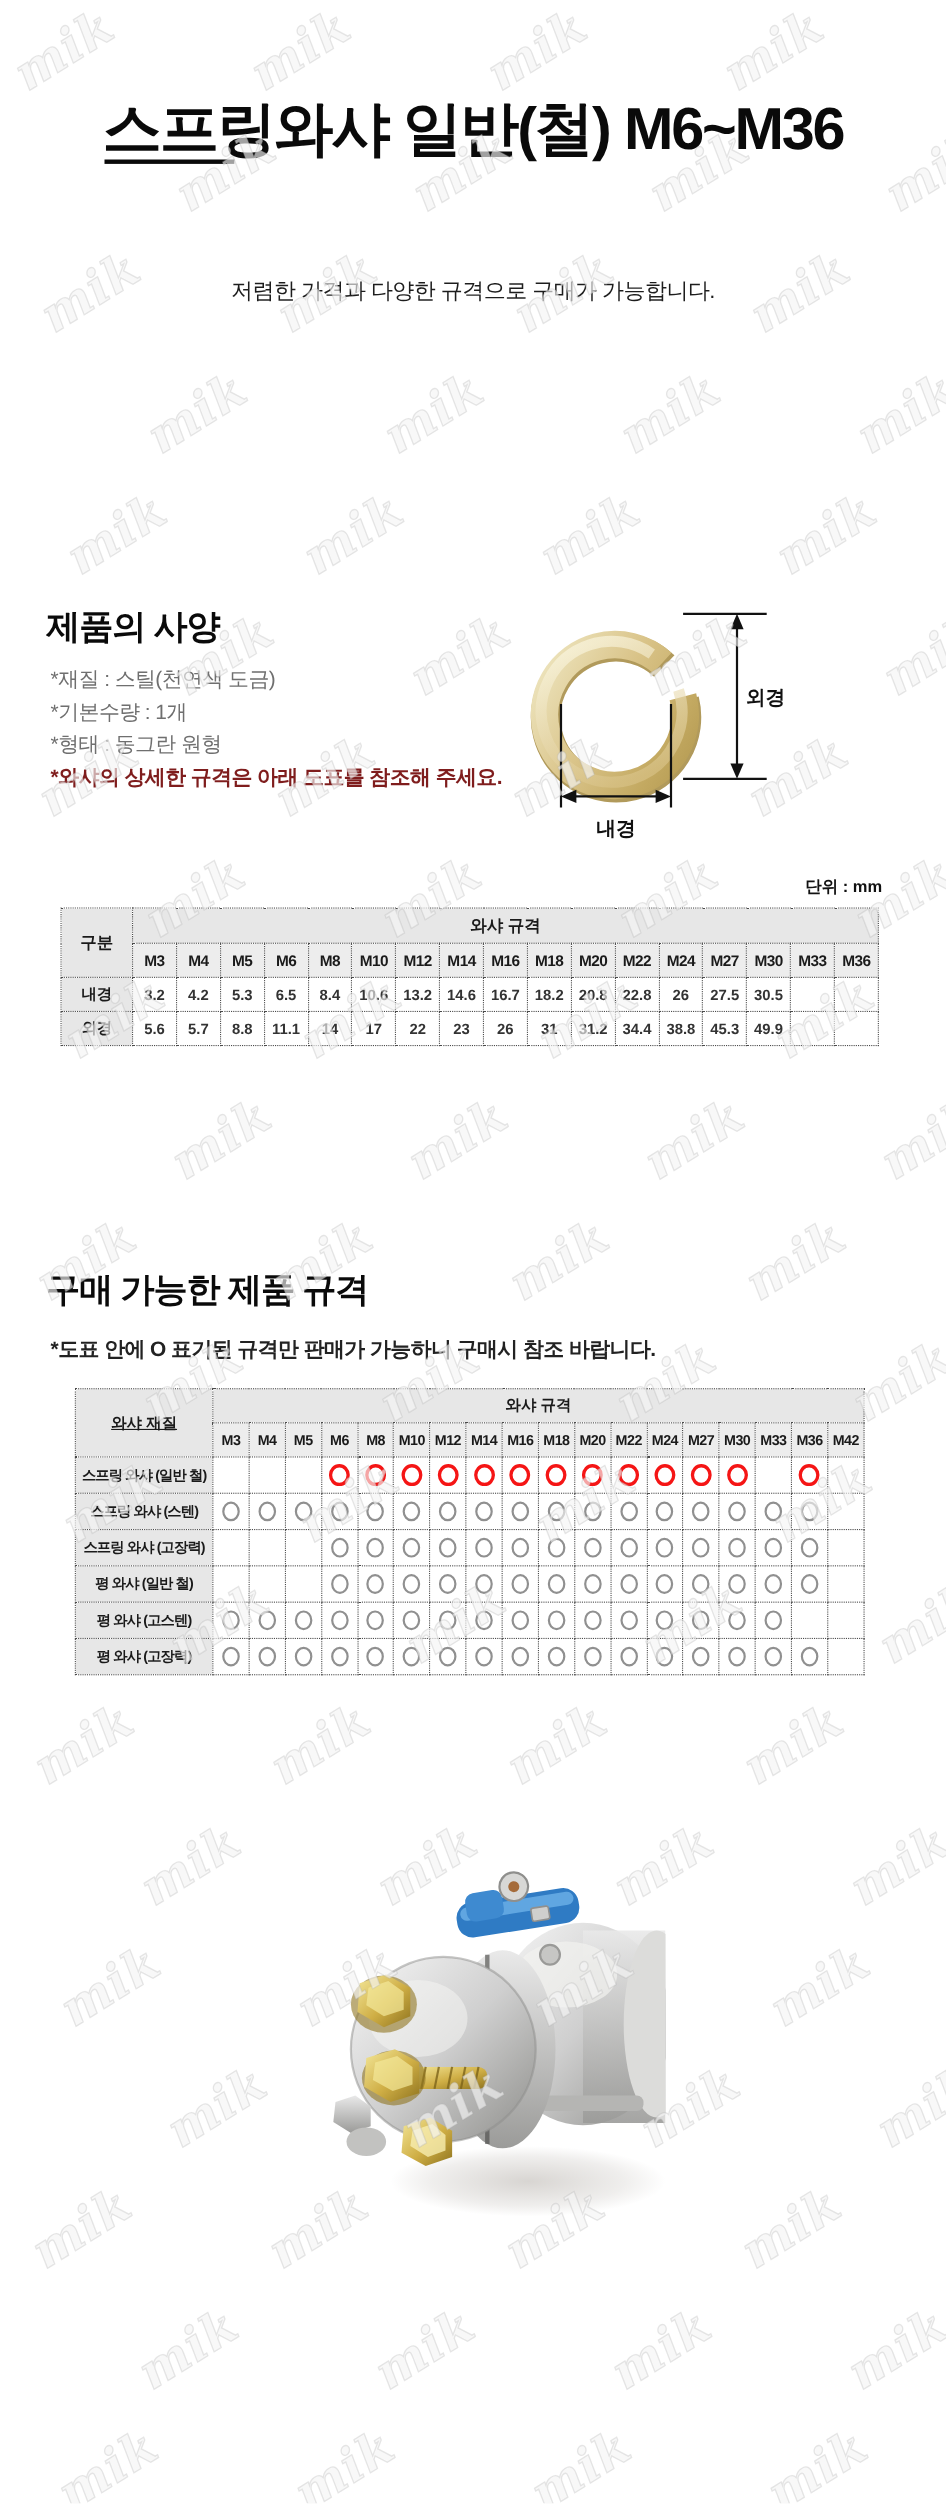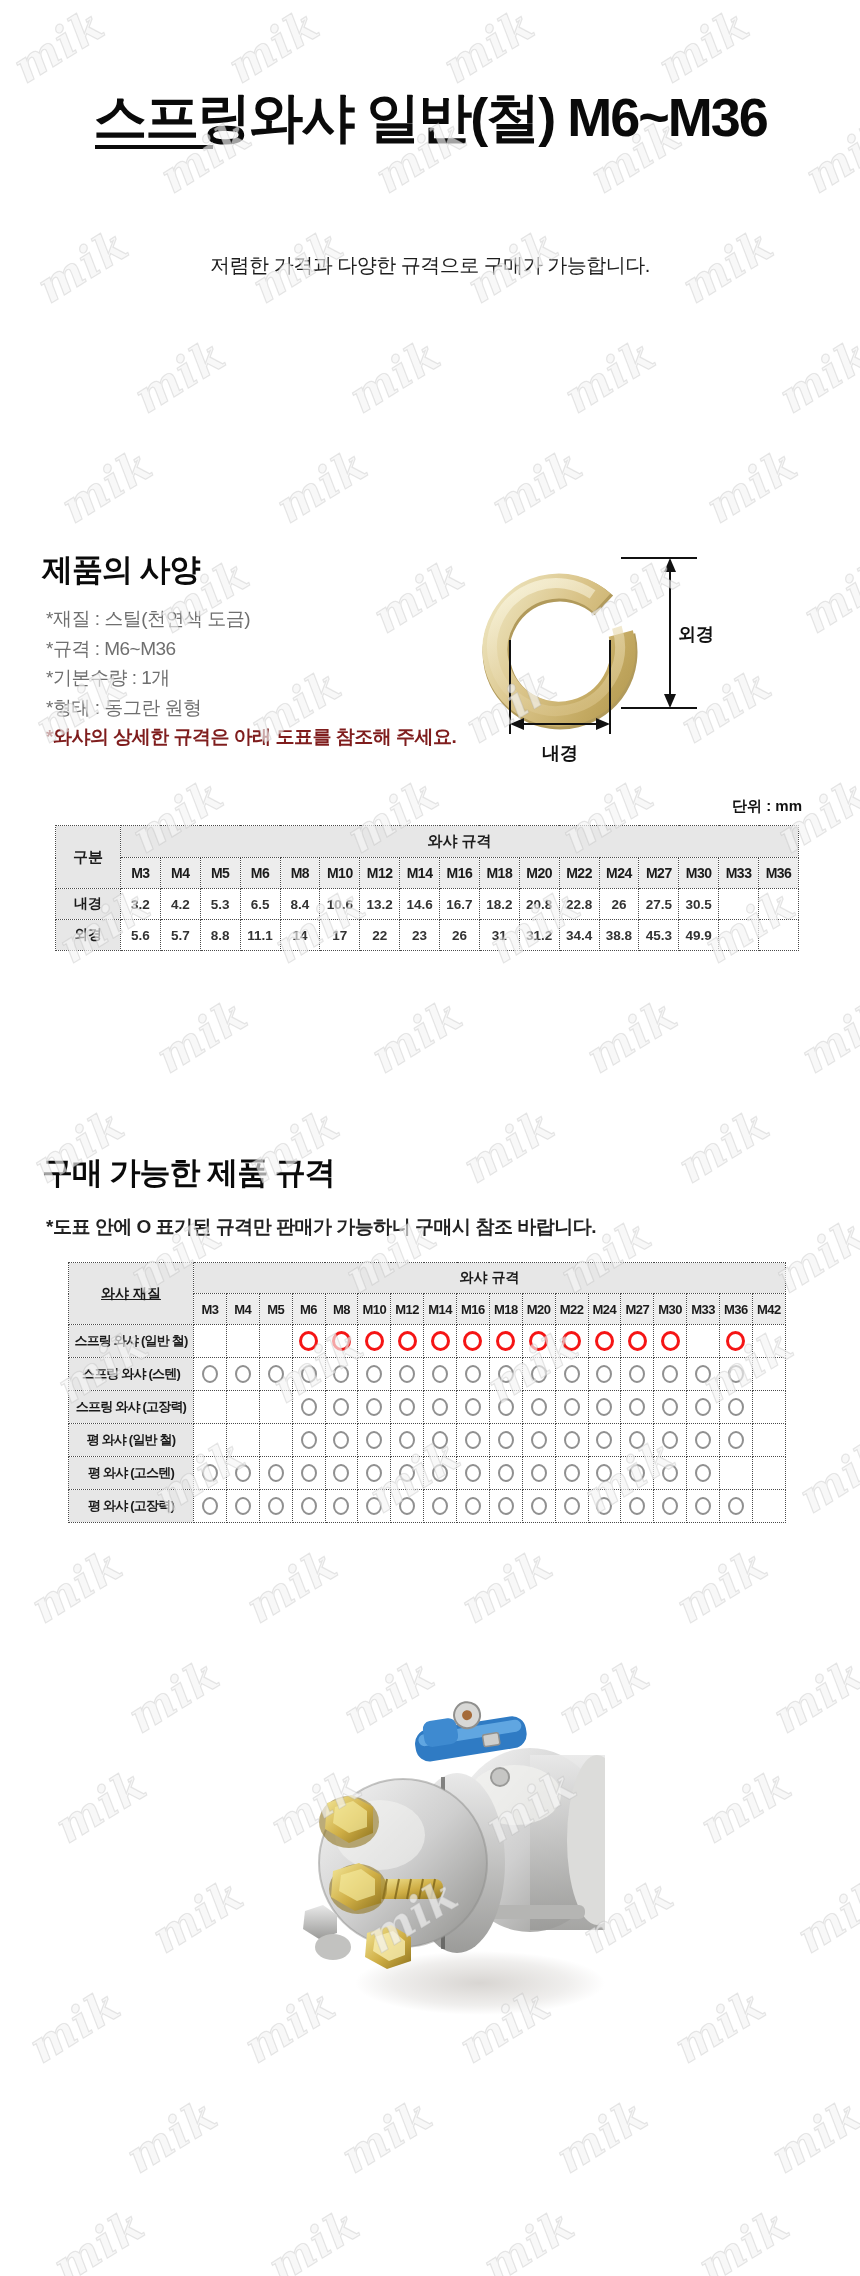--- a/index.html
+++ b/index.html
@@ -64,21 +64,20 @@
     <span class="title">스프링와샤 일반(철) M6~M36</span>
   </div>
 
   <div class="intro" id="intro">
       <div class="intro-line">저렴한 가격과 다양한 규격으로 구매가 가능합니다.</div>
     </div>
 
   <div class="sec-heading" style="top:549px;">제품의 사양</div>
   <div class="spec-list" id="spec-list">
       <div class="spec-item">*재질 : 스틸(천연색 도금)</div>
-      <div class="spec-item">*규격 : M6~M36</div>
       <div class="spec-item">*기본수량 : 1개</div>
       <div class="spec-item">*형태 : 동그란 원형</div>
       <div class="spec-note" style="color: #7f1d1d;">*와샤의 상세한 규격은 아래 도표를 참조해 주세요.</div>
     </div>
 
   <div class="diagram">
     <svg width="300" height="260" viewBox="0 0 300 260">
       <defs>
         <linearGradient id="gold" x1="0" y1="0" x2="1" y2="1">
           <stop offset="0" stop-color="#efe7c2"></stop>

